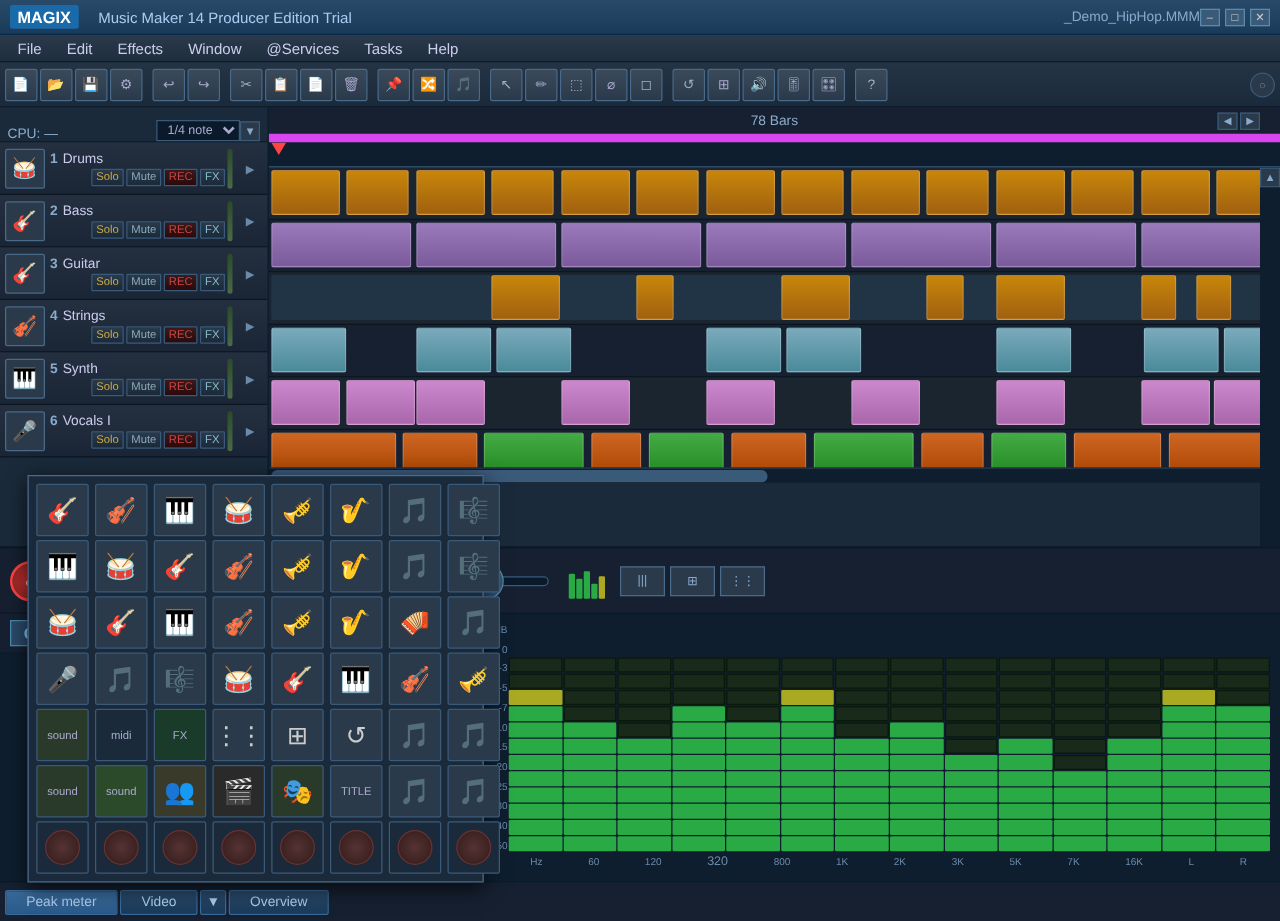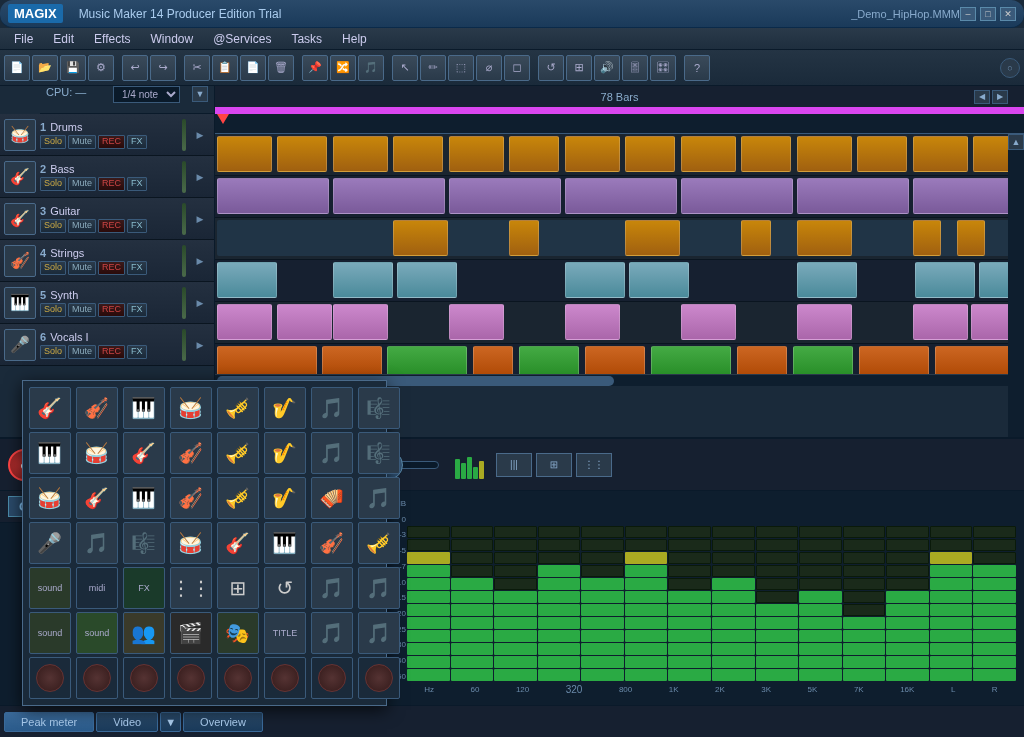--- a/index.html
+++ b/index.html
@@ -1,19 +1,19 @@
 <!DOCTYPE html>
 <html><head>
   <meta charset="utf-8">
   <style>
     * { margin: 0; padding: 0; box-sizing: border-box; }
     body { width: 1024px; height: 737px; overflow: hidden; font-family: Arial, sans-serif; font-size: 11px; background: #1a2a3a; color: #ccc; }
 
     
-    #titlebar { height: 28px; background: linear-gradient(to bottom, #2a4a6a, #1a3a5a); display: flex; align-items: center; padding: 0 8px; border-bottom: 1px solid #0a2a4a; border-radius: 13px; }
+    #titlebar { height: 28px; background: linear-gradient(to bottom, #2a4a6a, #1a3a5a); display: flex; align-items: center; padding: 0 8px; border-bottom: 1px solid #0a2a4a; }
     #titlebar .logo { color: #fff; font-weight: bold; font-size: 13px; margin-right: 16px; background: #1a6aaa; padding: 2px 6px; border-radius: 2px; }
     #titlebar .title { color: #aaccee; font-size: 12px; flex: 1; }
     #titlebar .filename { color: #88aacc; font-size: 11px; margin-left: 8px; }
     #titlebar .winbtns { display: flex; gap: 4px; }
     #titlebar .winbtn { width: 16px; height: 14px; background: #3a5a7a; border: 1px solid #5a8aaa; display: flex; align-items: center; justify-content: center; font-size: 9px; color: #ccc; cursor: pointer; }
 
     
     #menubar { height: 22px; background: linear-gradient(to bottom, #2a3a4a, #1e2e3e); display: flex; align-items: center; padding: 0 4px; border-bottom: 1px solid #0a1a2a; }
     .menu-item { padding: 2px 10px; color: #cce; font-size: 12px; cursor: pointer; }
 
@@ -22,33 +22,33 @@
     .tb-btn { width: 26px; height: 26px; background: linear-gradient(to bottom, #3a4a5a, #2a3a4a); border: 1px solid #4a6a8a; display: flex; align-items: center; justify-content: center; cursor: pointer; font-size: 11px; color: #aac; border-radius: 2px; }
     .tb-sep { width: 4px; }
 
     
     #main { display: flex; height: calc(737px - 28px - 22px - 36px); }
 
     
     #tracks-panel { width: 215px; background: #1a2a3a; border-right: 1px solid #0a1a2a; overflow: hidden; flex-shrink: 0; }
 
     
-    #tracks-top { height: 28px; background: #1a2a3a; display: flex; align-items: flex-start; padding: 0 6px; border-bottom: 1px solid #0a1a2a; gap: 12px; margin-left: 40px; }
+    #tracks-top { height: 28px; background: #1a2a3a; display: flex; align-items: flex-end; padding: 0 6px; border-bottom: 1px solid #0a1a2a; gap: 0; }
     #tracks-top .note-sel { background: #0a1a2a; border: 1px solid #3a5a7a; color: #aac; font-size: 10px; padding: 1px 4px; cursor: pointer; }
 
     
     .track-row { height: 42px; background: linear-gradient(to bottom, #243040, #1a2636); border-bottom: 1px solid #0a1520; display: flex; align-items: center; padding: 0 4px; gap: 4px; }
     .track-icon { width: 32px; height: 32px; background: #2a3a4a; border: 1px solid #4a6a8a; display: flex; align-items: center; justify-content: center; font-size: 16px; cursor: pointer; border-radius: 2px; flex-shrink: 0; }
     .track-info { flex: 1; min-width: 0; }
     .track-num-name { display: flex; align-items: center; gap: 4px; margin-bottom: 2px; }
     .track-num { color: #88aacc; font-size: 11px; font-weight: bold; }
     .track-name { color: #cce; font-size: 11px; }
     .track-btns { display: flex; gap: 2px; }
     .tbtn { height: 14px; background: linear-gradient(to bottom, #2a3a4a, #1a2a3a); border: 1px solid #3a5a7a; color: #8ac; font-size: 9px; padding: 0 3px; cursor: pointer; border-radius: 1px; }
-    .tbtn.solo { color: #ccaa44; }
+    .tbtn.solo { color: #ccaa44; margin-left: 33px; }
     .tbtn.mute { color: #8aaabb; }
     .tbtn.rec { color: #cc4444; background: linear-gradient(to bottom, #3a1a1a, #2a0a0a); }
     .tbtn.fx { color: #88bbcc; }
     .track-vol { width: 4px; height: 32px; background: linear-gradient(to top, #4a6a4a, #2a4a2a); border-radius: 2px; cursor: ns-resize; }
 
     
     #arrange-area { flex: 1; display: flex; flex-direction: column; overflow: hidden; }
     #bars-ruler { height: 20px; background: #0e1e2e; position: relative; overflow: hidden; border-bottom: 1px solid #3a5a7a; display: flex; align-items: center; }
 
     

